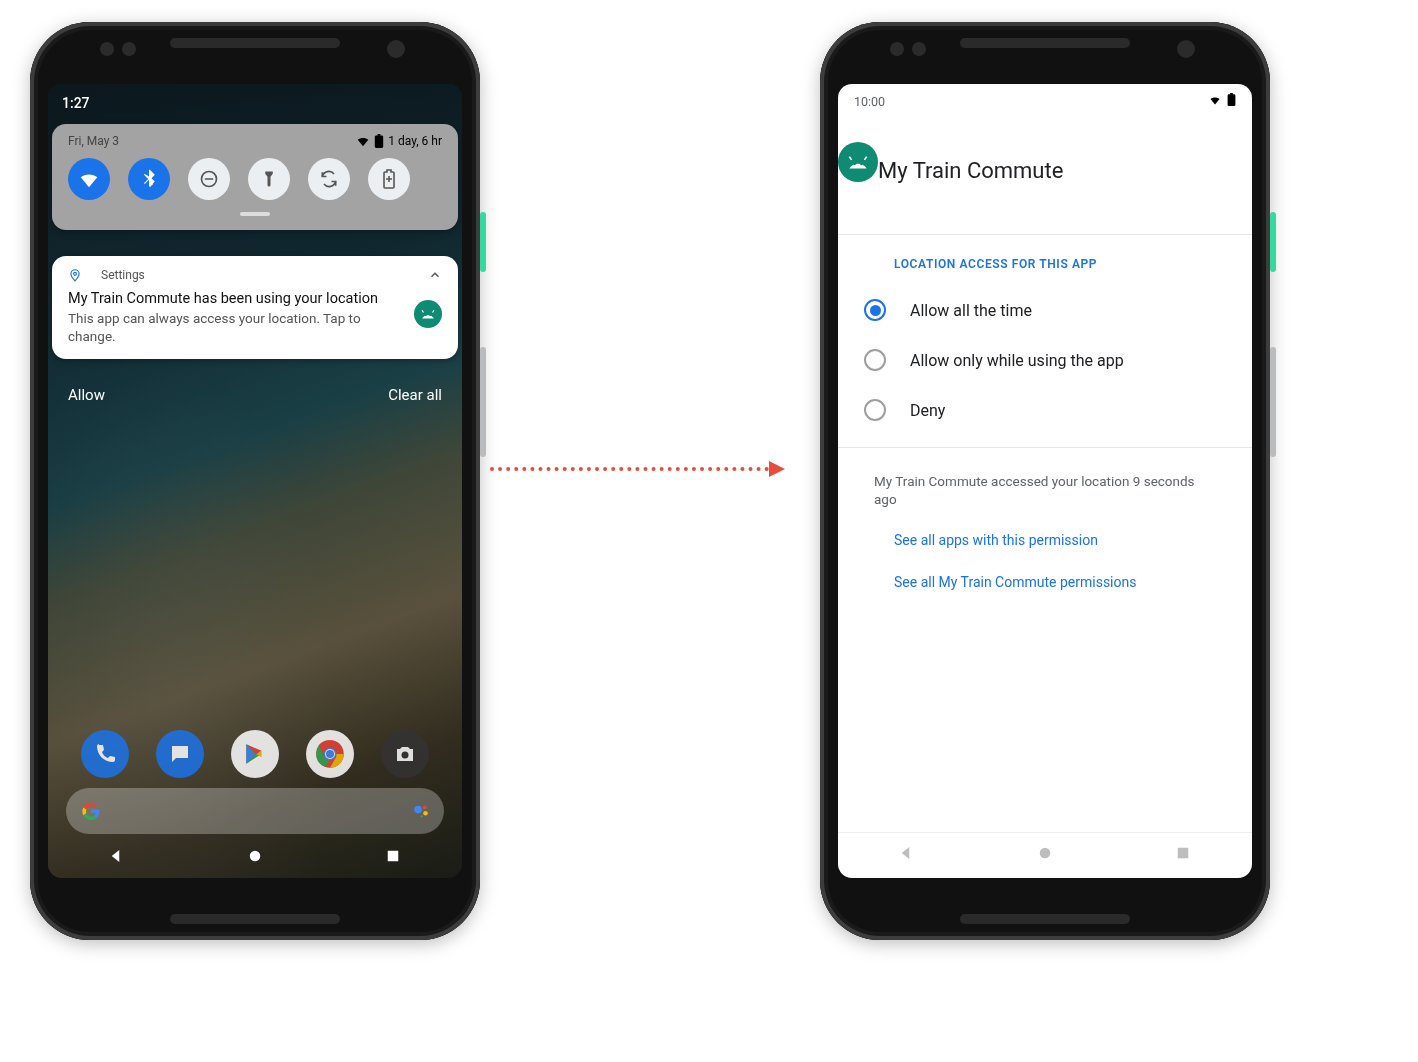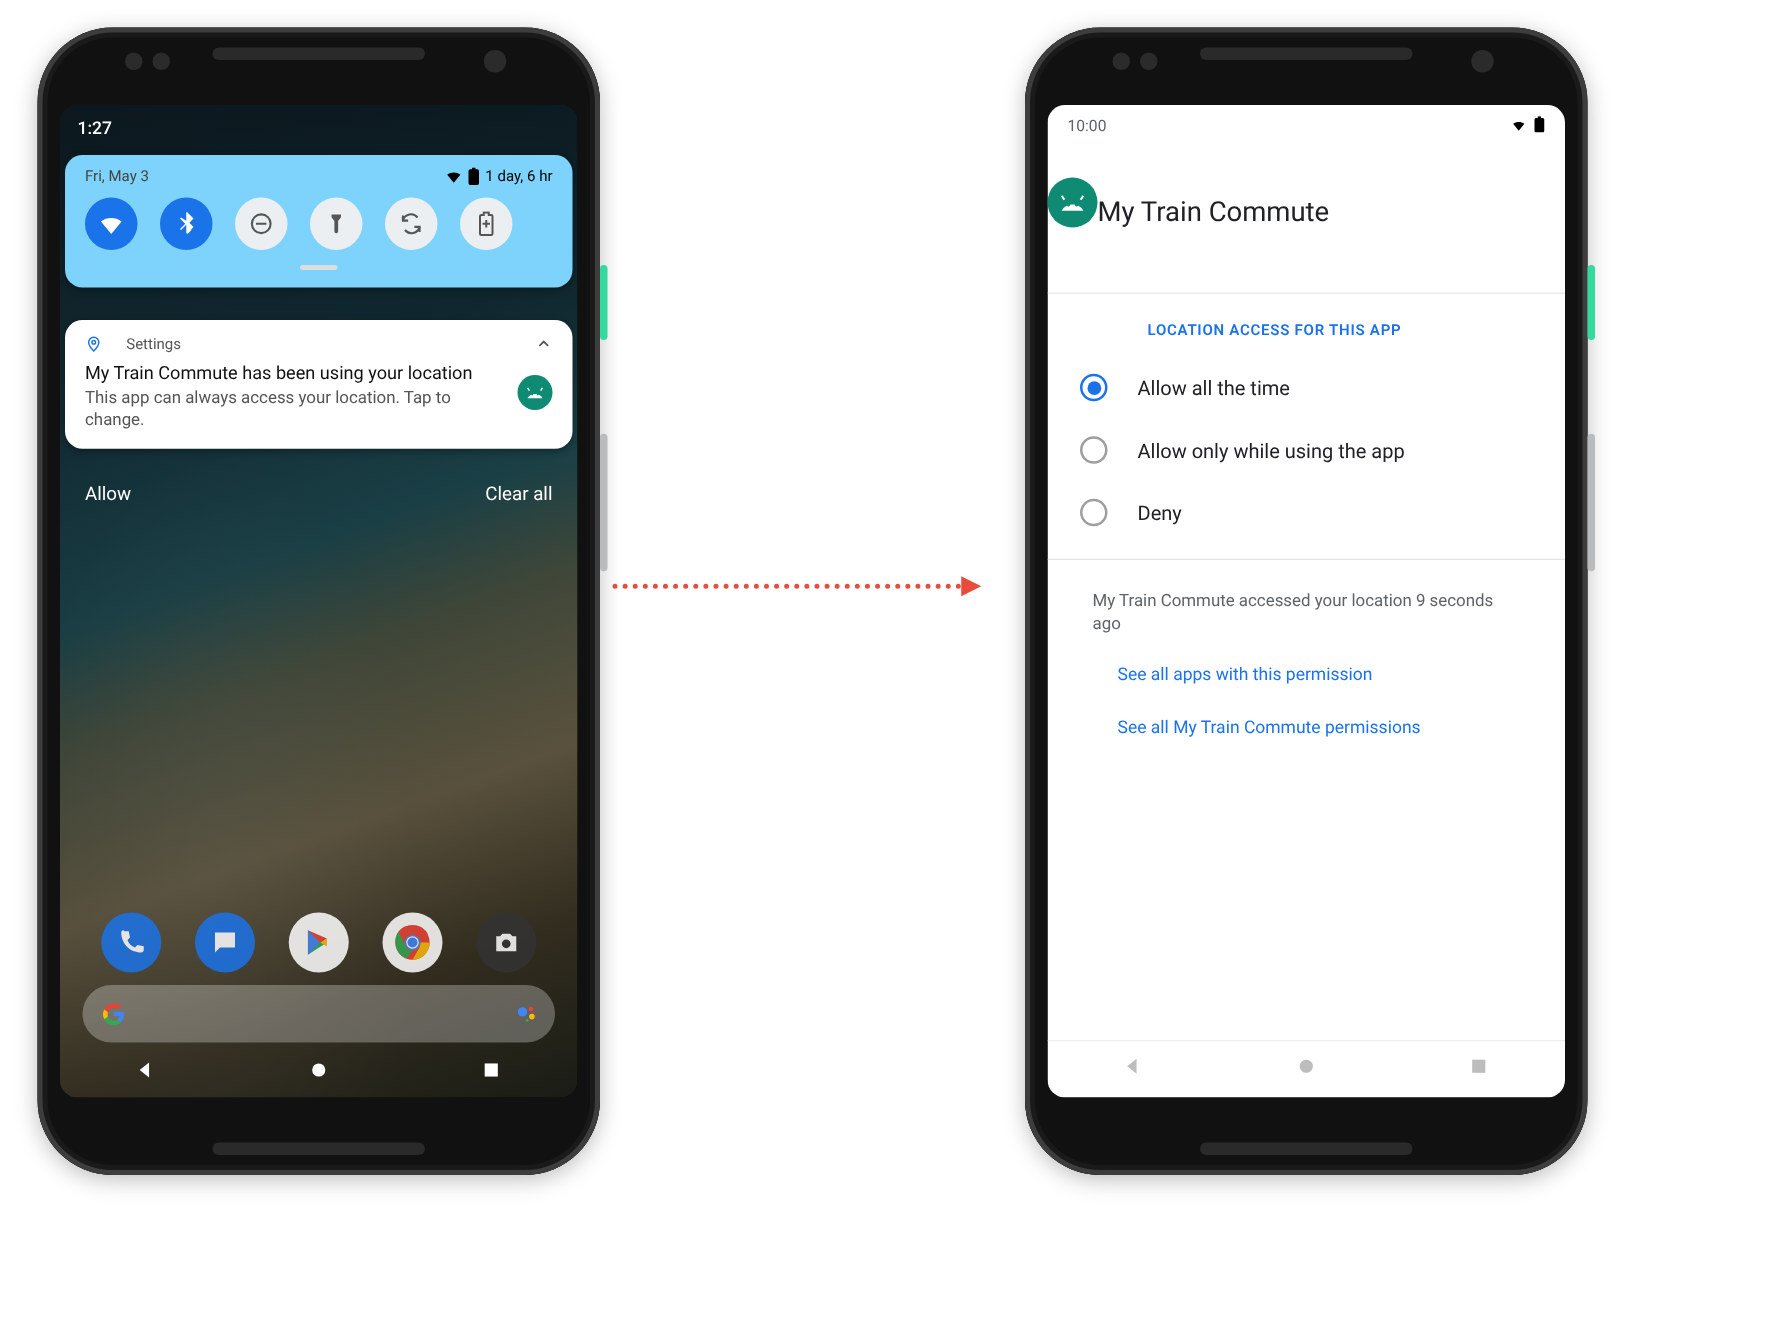--- a/index.html
+++ b/index.html
@@ -97,21 +97,21 @@
     display: flex; align-items: center;
     padding: 0 14px;
     color: #fff;
     font-size: 14px;
     font-weight: 500;
   }
 
   .qs-panel {
     position: absolute;
     top: 40px; left: 4px; right: 4px;
-    background: #7dd3fc;
+    background: #a3a3a3;
     border-radius: 14px;
     padding: 10px 16px 14px;
     box-shadow: 0 2px 6px rgba(0,0,0,.3);
   }
   .qs-head {
     display: flex; align-items: center; justify-content: space-between;
     font-size: 12px; color: #444;
     margin-bottom: 10px;
   }
   .qs-head .right { display: flex; align-items: center; gap: 4px; color: #000; }
@@ -209,21 +209,20 @@
     background: #0f8a73; display: flex; align-items: center; justify-content: center; color: #fff;
     margin-bottom: 16px;
   }
   .app-header .name { font-size: 22px; }
   .divider { height: 1px; background: #e6e6e6; }
   .section-head {
     padding: 22px 56px 14px;
     font-size: 12px; letter-spacing: .6px;
     color: #1a73e8; font-weight: 600;
     text-transform: uppercase;
-    margin-left: 24px;
   }
   .radio-row {
     display: flex; align-items: center; gap: 24px;
     padding: 14px 20px;
     font-size: 16px;
   }
   .radio-outer {
     width: 22px; height: 22px; border-radius: 50%;
     border: 2px solid #9e9e9e;
     display: flex; align-items: center; justify-content: center;

